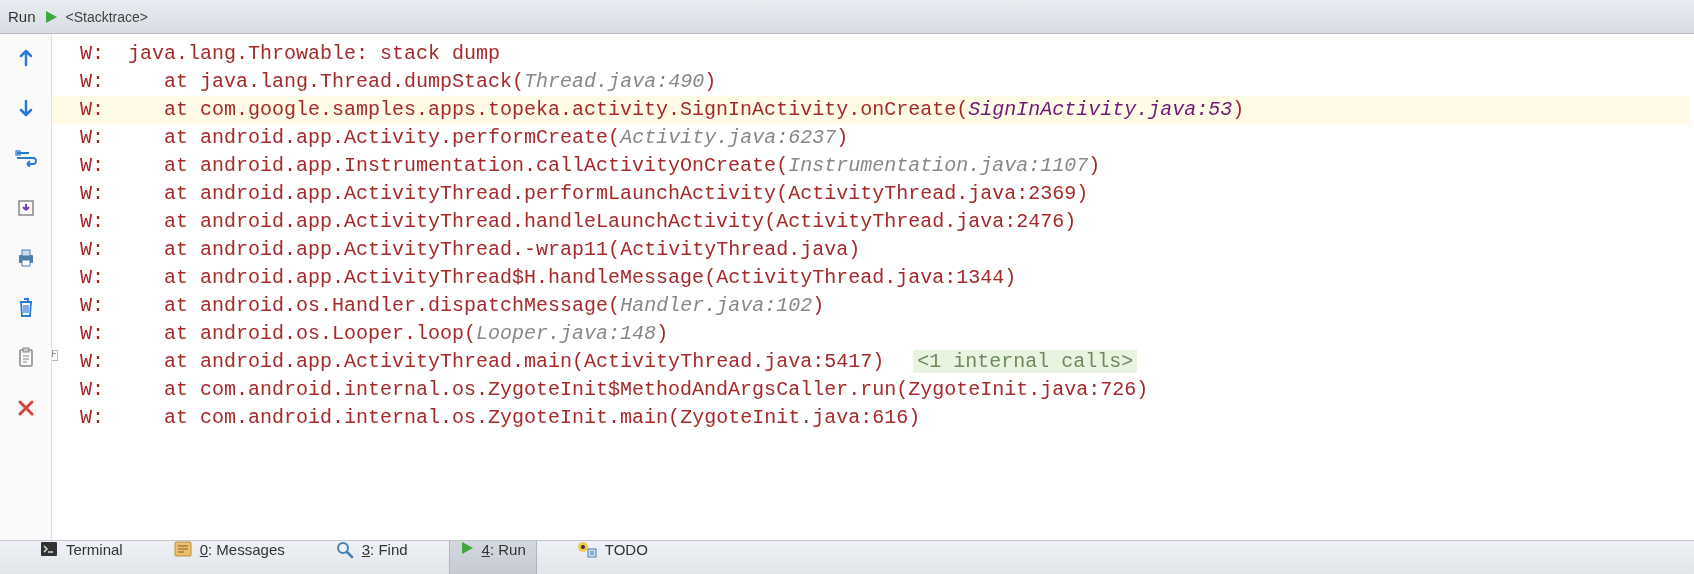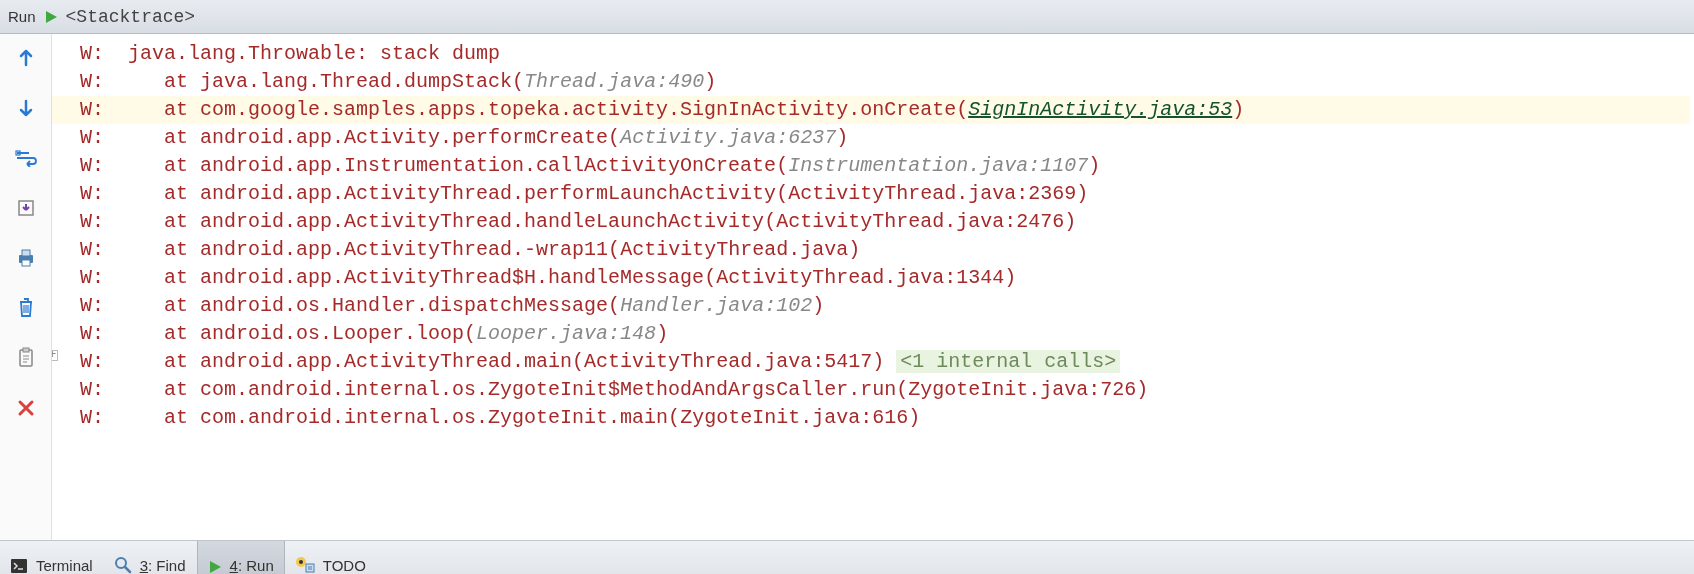--- a/index.html
+++ b/index.html
@@ -1,41 +1,41 @@
 <!DOCTYPE html>
 <html><head>
   <meta charset="utf-8">
   <style>
     * { box-sizing: border-box; margin: 0; padding: 0; }
     body { font-family: "Segoe UI", Arial, sans-serif; font-size: 14px; background: #fff; width: 1694px; height: 574px; overflow: hidden; display: flex; flex-direction: column; }
     
     .header { background: linear-gradient(to bottom, #e8ecf1, #d8dde4); border-bottom: 1px solid #b8bcc2; height: 34px; display: flex; align-items: center; padding: 0 8px; gap: 8px; }
     .header-label { font-size: 15px; color: #333; }
-    .header-tab { font-family: Liberation Mono, monospace; font-size: 18px; color: #444; }
+    .header-tab { font-family: Liberation Sans, sans-serif; font-size: 14px; color: #444; }
     
     .main { flex: 1; display: flex; overflow: hidden; }
     
     .gutter { width: 52px; background: #fafafa; border-right: 1px solid #e0e0e0; display: flex; flex-direction: column; align-items: center; padding-top: 8px; gap: 18px; }
     .gutter-btn { width: 32px; height: 32px; display: flex; align-items: center; justify-content: center; cursor: pointer; border-radius: 3px; }
     
     .trace { flex: 1; font-family: "Consolas", "Menlo", "Courier New", monospace; font-size: 20px; line-height: 28px; padding: 6px 4px 0 0; white-space: pre; overflow: auto; position: relative; }
     .trace-line { padding-left: 10px; }
     .trace-line.highlight { background: #fffbe6; }
     .tag { color: #a52a2a; }
     .method { color: #a52a2a; margin-top: 11px; }
     .link-src { color: #888; font-style: italic; cursor: pointer; }
-    .link-usr { color: #14532d; font-style: italic; text-decoration: underline; cursor: pointer; }
+    .link-usr { color: #701a75; font-style: italic; cursor: pointer; }
     .plain { color: #a52a2a; }
     .paren { color: #a52a2a; }
-    .internal-calls { background: #e8f3e0; color: #6e8a5c; padding: 0 4px; }
+    .internal-calls { background: #e8f3e0; color: #6e8a5c; padding: 0 4px; margin-left: 17px; }
     .gutter-mark { position: absolute; left: -15px; top: 0; font-size: 12px; color: #888; border: 1px solid #bbb; width: 11px; height: 11px; line-height: 9px; text-align: center; background: #fff; cursor: pointer; }
     .line-wrap { position: relative; padding-left: 18px; }
     
     .footer { height: 34px; background: linear-gradient(to bottom, #eef1f5, #e2e6eb); border-top: 1px solid #c2c6cc; display: flex; align-items: stretch; }
-    .footer-tab { display: flex; align-items: flex-end; padding: 0 10px; gap: 8px; font-size: 15px; color: #333; cursor: pointer; border-right: 1px solid transparent; }
+    .footer-tab { display: flex; align-items: flex-start; padding: 0 10px; gap: 8px; font-size: 15px; color: #333; cursor: pointer; border-right: 1px solid transparent; margin-left: 30px; }
     .footer-tab.active { background: linear-gradient(to bottom, #d4d9e0, #c6cbd3); border-left: 1px solid #b0b5bc; border-right: 1px solid #b0b5bc; }
     .u { text-decoration: underline; }
     
     svg { display: block; }
   </style>
 </head>
 <body>
 
 <div class="header">
   <span class="header-label">Run</span>
@@ -107,20 +107,29 @@
       <span>
         <svg width="18" height="16" viewBox="0 0 18 16">
           <rect x="1" y="1" width="16" height="14" fill="#333" rx="1"></rect>
           <path d="M4 5 L7 8 L4 11 M8 11 H13" stroke="#ddd" stroke-width="1.5" fill="none"></path>
         </svg>
       </span>
       <span>Terminal</span>
     </div>
     <div class="footer-tab">
       <span>
+        <svg width="18" height="16" viewBox="0 0 18 16">
+          <rect x="1" y="1" width="16" height="14" fill="#e8c070" stroke="#b89040" rx="1"></rect>
+          <path d="M4 5 H14 M4 8 H14 M4 11 H10" stroke="#886020" stroke-width="1.2"></path>
+        </svg>
+      </span>
+      <span><span class="u">0</span>: Messages</span>
+    </div>
+    <div class="footer-tab">
+      <span>
         <svg width="18" height="18" viewBox="0 0 18 18">
           <circle cx="7" cy="7" r="5" fill="none" stroke="#4a7fb0" stroke-width="2"></circle>
           <line x1="11" y1="11" x2="16" y2="16" stroke="#4a7fb0" stroke-width="2.5" stroke-linecap="round"></line>
         </svg>
       </span>
       <span><span class="u">3</span>: Find</span>
     </div>
     <div class="footer-tab active">
       <span>
         <svg width="14" height="14" viewBox="0 0 14 14">

